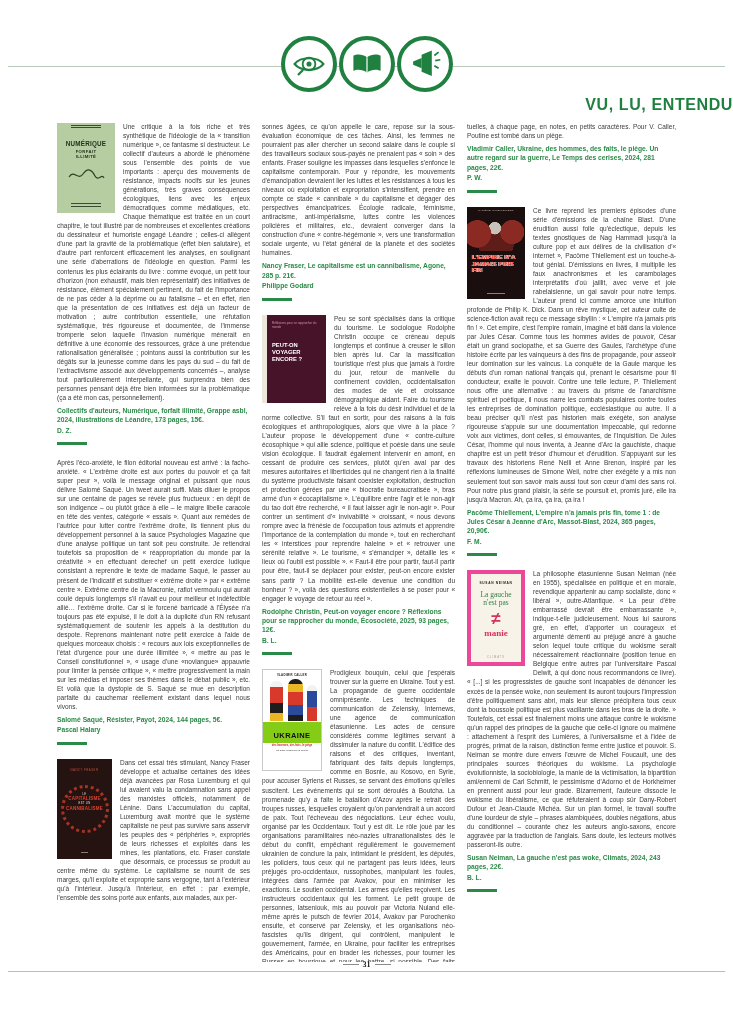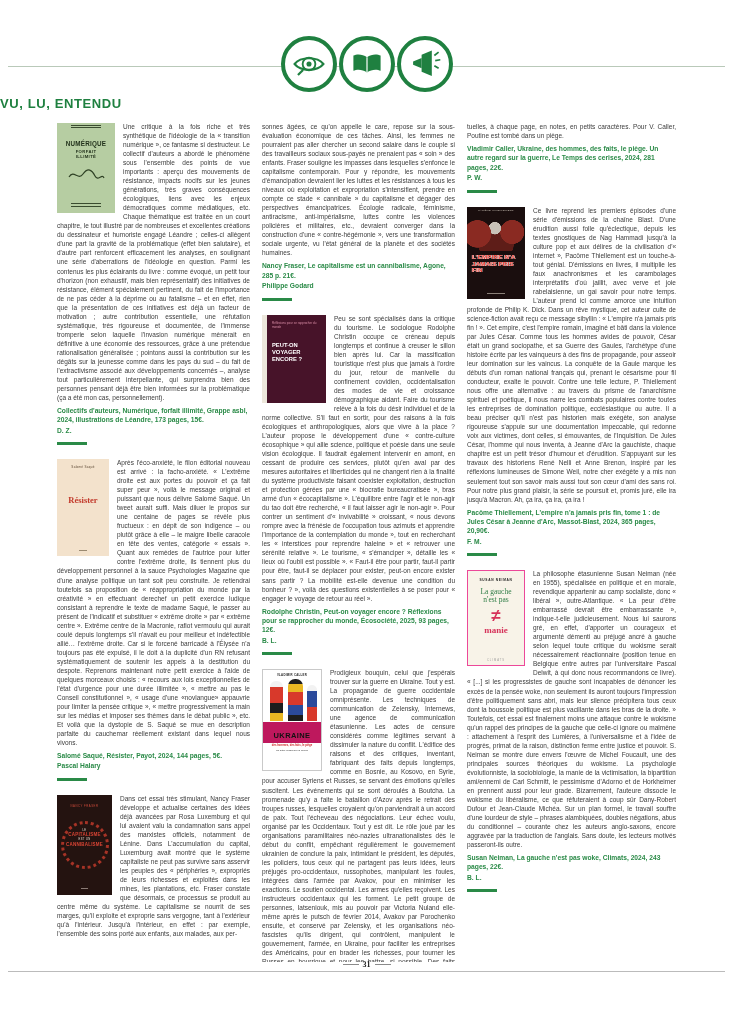--- a/index.html
+++ b/index.html
@@ -3,22 +3,22 @@
 <meta charset="utf-8">
 <style>
   html,body{margin:0;padding:0;background:#fff;}
   .page{position:relative;width:733px;height:1024px;background:#fff;overflow:hidden;
         font-family:"Liberation Sans",sans-serif;color:#3b3b3b;}
   
   .topline{position:absolute;top:66px;left:8px;right:8px;height:1px;background:#b9c9b9;}
   .icons{position:absolute;top:36px;left:0;right:0;display:flex;justify-content:center;z-index:2;}
   .icon-circle{width:56px;height:56px;border:4px solid #1f8040;border-radius:50%;background:#fff;
                display:flex;align-items:center;justify-content:center;box-sizing:border-box;margin:0 1px;}
-  .hdr-title{position:absolute;top:96px;left:0;right:0;text-align:left;color:#1f8040;
-             font-weight:800;font-size:13px;letter-spacing:0.6px;}
+  .hdr-title{position:absolute;top:96px;left:0;right:0;text-align:right;color:#1f8040;
+             font-weight:800;font-size:16px;letter-spacing:0.6px;}
   
   .cols{position:absolute;top:122px;left:57px;right:57px;height:840px;display:grid;
         grid-template-columns:193px 193px 209px;column-gap:12px;}
   .col{overflow:hidden;}
   .review{display:flow-root;}
   .body{font-size:6.5px;line-height:1.39;text-align:justify;color:#3b3b3b;margin:0 0 4px;}
   .cite{font-size:6.7px;font-weight:bold;color:#2a8a47;line-height:1.4;margin:2px 0 0;text-align:left;}
   .reviewer{margin-top:1px;}
   .rule{width:30px;height:3px;background:#2a8a47;margin:7px 0 13px;}
   
@@ -53,38 +53,38 @@
   
   .cov-ukr{width:60px;height:102px;background:#fff;border:1px solid #c9c9c9;}
   .ukr-auth{margin-top:3px;text-align:center;font-size:2.8px;font-weight:bold;color:#222;letter-spacing:0.3px;}
   .uk-figs{position:relative;height:42px;margin-top:2px;}
   .uk-f1{position:absolute;left:7px;top:2px;width:13px;height:40px;border-radius:6px 6px 0 0;
          background:linear-gradient(180deg,#f2f2f2 0 14%,#d8392b 14% 55%,#1d1d1d 55% 80%,#e8b723 80% 100%);}
   .uk-f2{position:absolute;left:25px;top:0;width:15px;height:42px;border-radius:7px 7px 0 0;
          background:linear-gradient(180deg,#1d1d1d 0 12%,#e8b723 12% 30%,#d8392b 30% 62%,#2b4a9b 62% 85%,#1d1d1d 85% 100%);}
   .uk-f3{position:absolute;left:44px;top:6px;width:10px;height:36px;border-radius:5px 5px 0 0;
          background:linear-gradient(180deg,#f2f2f2 0 18%,#2b4a9b 18% 60%,#d8392b 60% 100%);}
-  .uk-band{margin-top:1px;background:#be185d;text-align:center;padding:2px 0 1px;}
+  .uk-band{margin-top:1px;background:#84cc16;text-align:center;padding:2px 0 1px;}
   .uk-title{font-size:7.5px;font-weight:800;color:#111;letter-spacing:0.4px;}
   .uk-sub{text-align:center;font-size:2.7px;color:#c22;margin-top:1px;font-weight:bold;}
   .uk-tag{text-align:center;font-size:2.5px;color:#333;margin-top:2px;}
   
   .cov-emp{width:58px;height:92px;background:#1a0e0e;}
   .emp-auth{margin-top:2px;text-align:center;font-size:2.5px;color:#d8cfc2;letter-spacing:0.4px;}
   .emp-art{height:38px;margin-top:1px;background:
      radial-gradient(circle at 18% 55%,#8a2a22 0 26%,transparent 27%),
      radial-gradient(circle at 48% 40%,#c9c2b8 0 16%,transparent 17%),
      radial-gradient(circle at 78% 50%,#8a2a22 0 24%,transparent 25%),
      radial-gradient(circle at 50% 80%,#5e1d18 0 42%,transparent 43%);}
   .emp-title{margin:3px 0 0 5px;width:46px;font-weight:800;font-size:6.2px;line-height:1.12;
              color:#e8352b;letter-spacing:0.2px;
              text-shadow:0.4px 0.4px 0 #fff,-0.4px -0.4px 0 #fff;}
   .emp-mark{position:absolute;bottom:5px;left:20px;right:20px;height:1px;background:#8a8078;}
   
-  .cov-wok{width:58px;height:96px;background:#f8f3e8;border:1px solid #ec4899;}
+  .cov-wok{width:58px;height:96px;background:#f8f3e8;border:4px solid #ec4899;}
   .wok-auth{margin-top:7px;text-align:center;font-size:3.2px;font-weight:bold;color:#222;letter-spacing:0.7px;}
   .wok-l1{width:44px;margin:6px auto 0;text-align:center;font-family:"Liberation Serif",serif;
           color:#2f7d46;font-size:7.5px;line-height:1.1;}
   .wok-sym{text-align:center;color:#d6335a;font-size:17px;font-weight:bold;line-height:1;margin-top:2px;}
   .wok-l2{text-align:center;color:#d6335a;font-family:"Liberation Serif",serif;font-weight:bold;
           font-size:9px;margin-top:1px;}
   .wok-pub{position:absolute;bottom:3px;left:0;right:0;text-align:center;font-size:2.6px;color:#999;letter-spacing:1px;}
   
   .footer{position:absolute;left:8px;right:8px;top:960px;}
   .pageno-row{display:flex;align-items:center;justify-content:center;gap:4px;}
@@ -144,25 +144,20 @@
             <div class="bar"></div>
           </div>
         </div>
         <p class="body">Une critique à la fois riche et très synthétique de l'idéologie de la « transition numérique », ce fantasme si destructeur. Le collectif d'auteurs a abordé le phénomène sous l'ensemble des points de vue importants : aperçu des mouvements de résistance, impacts nocifs sur les jeunes générations, très graves conséquences écologiques, liens avec les enjeux démocratiques comme médiatiques, etc. Chaque thématique est traitée en un court chapitre, le tout illustré par de nombreuses et excellentes créations du dessinateur et humoriste engagé Léandre ; celles-ci allègent d'une part la gravité de la problématique (effet bien salutaire), et d'autre part renforcent efficacement les analyses, en soulignant une série d'aberrations de l'idéologie en question. Parmi les contenus les plus éclairants du livre : comme évoqué, un petit tour d'horizon (non exhaustif, mais bien représentatif) des initiatives de résistance, élément spécialement pertinent, du fait de l'importance de ne pas céder à la déprime ou au fatalisme – et en effet, rien que la présentation de ces initiatives est déjà un facteur de motivation ; autre contribution essentielle, une réfutation systématique, très rigoureuse et documentée, de l'immense tromperie selon laquelle l'invasion numérique mènerait en définitive à une économie des ressources, grâce à une prétendue rationalisation généralisée ; pointons aussi la contribution sur les dégâts sur la jeunesse comme dans les pays du sud – du fait de l'extractivisme associé aux développements concernés –, analyse tout particulièrement interpellante, qui surprendra bien des personnes pensant déjà être bien informées sur la problématique (ça a été mon cas, personnellement).</p>
         <p class="cite">Collectifs d'auteurs, Numérique, forfait illimité, Grappe asbl, 2024, illustrations de Léandre, 173 pages, 15€.</p>
         <p class="cite reviewer">D. Z.</p>
         <div class="rule"></div>
       </section>
 
       <section class="review">
-        <div class="cover cov-res">
-          <div class="res-auth">Salomé Saqué</div>
-          <div class="res-title">Résister</div>
-          <div class="res-mark"></div>
-        </div>
         <p class="body">Après l'éco-anxiété, le filon éditorial nouveau est arrivé : la facho-anxiété. « L'extrême droite est aux portes du pouvoir et ça fait super peur », voilà le message original et puissant que nous délivre Salomé Saqué. Un tweet aurait suffi. Mais diluer le propos sur une centaine de pages se révèle plus fructueux : en dépit de son indigence – ou plutôt grâce à elle – le maigre libelle caracole en tête des ventes, catégorie « essais ». Quant aux remèdes de l'autrice pour lutter contre l'extrême droite, ils tiennent plus du développement personnel à la sauce Psychologies Magazine que d'une analyse politique un tant soit peu construite. Je retiendrai toutefois sa proposition de « réappropriation du monde par la créativité » en effectuant derechef un petit exercice ludique consistant à reprendre le texte de madame Saqué, le passer au présent de l'indicatif et substituer « extrême droite » par « extrême centre ». Extrême centre de la Macronie, rafiot vermoulu qui aurait coulé depuis longtemps s'il n'avait eu pour meilleur et indéfectible allié… l'extrême droite. Car si le forcené barricadé à l'Élysée n'a toujours pas été expulsé, il le doit à la duplicité d'un RN refusant systématiquement de soutenir les appels à la destitution du despote. Reprenons maintenant notre petit exercice à l'aide de quelques morceaux choisis : « recours aux lois exceptionnelles de l'état d'urgence pour une durée illimitée », « mettre au pas le Conseil constitutionnel », « usage d'une «novlangue» appauvrie pour limiter la pensée critique », « mettre progressivement la main sur les médias et imposer ses thèmes dans le débat public », etc. Et voilà que la dystopie de S. Saqué se mue en description parfaite du cauchemar réellement existant dans lequel nous vivons.</p>
         <p class="cite">Salomé Saqué, Résister, Payot, 2024, 144 pages, 5€.</p>
         <p class="cite reviewer">Pascal Halary</p>
         <div class="rule"></div>
       </section>
 
       <section class="review">
         <div class="cover cov-can">
           <div class="can-auth">NANCY FRASER</div>
           <div class="can-ring"></div>

